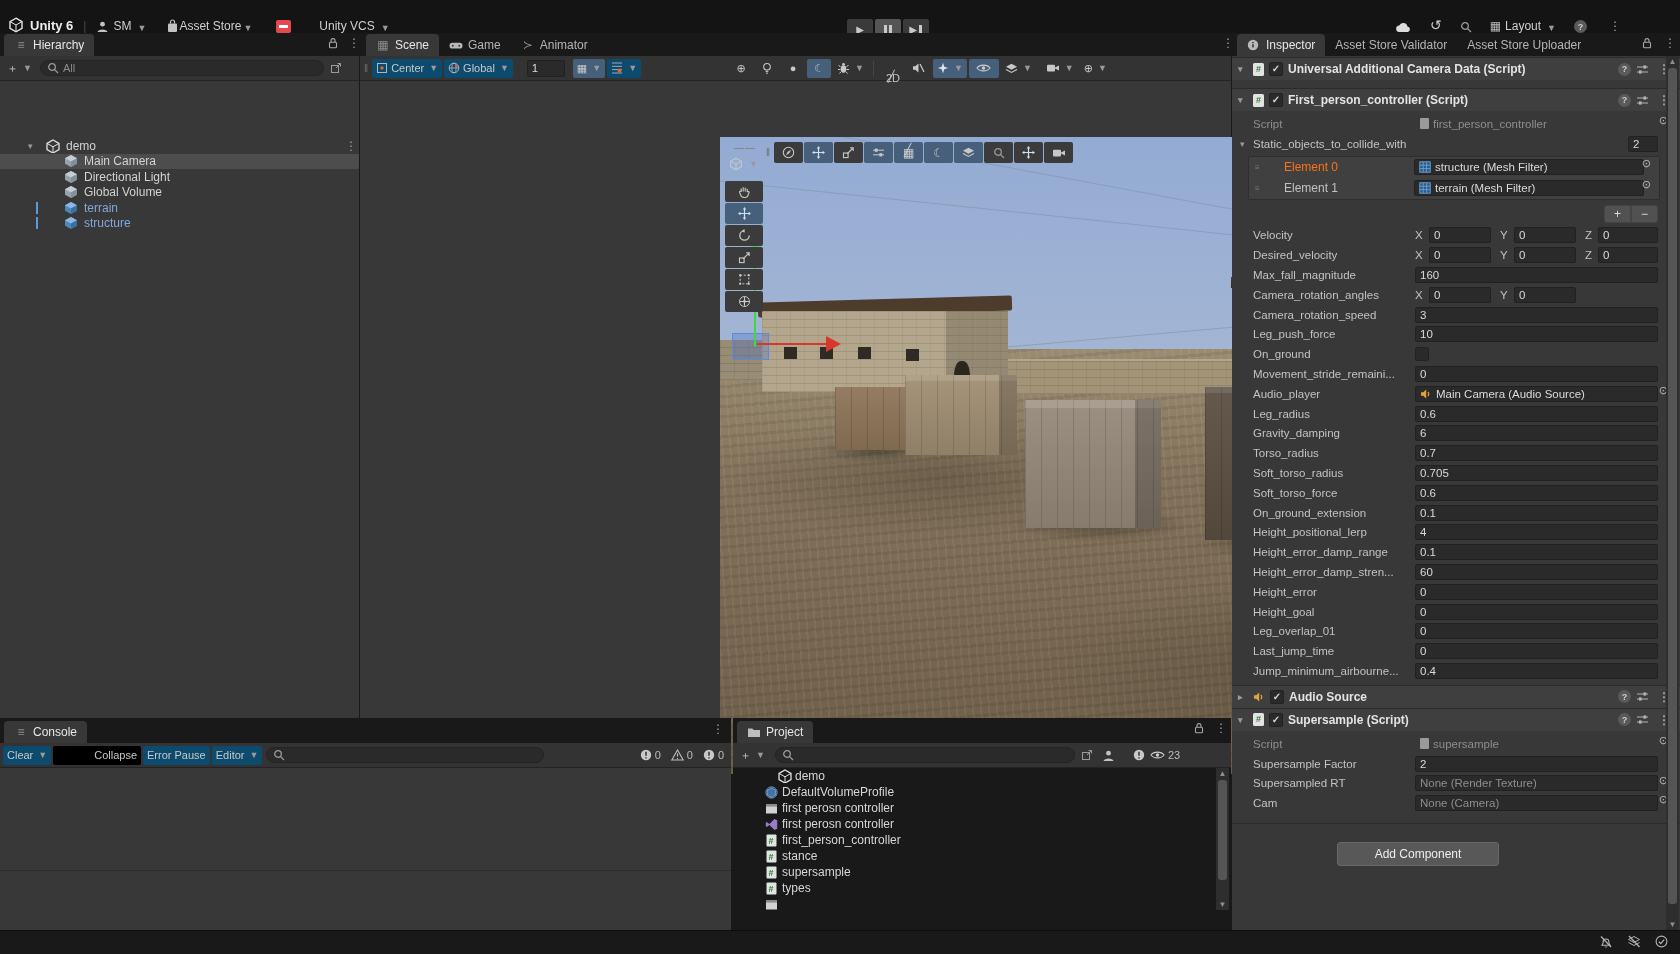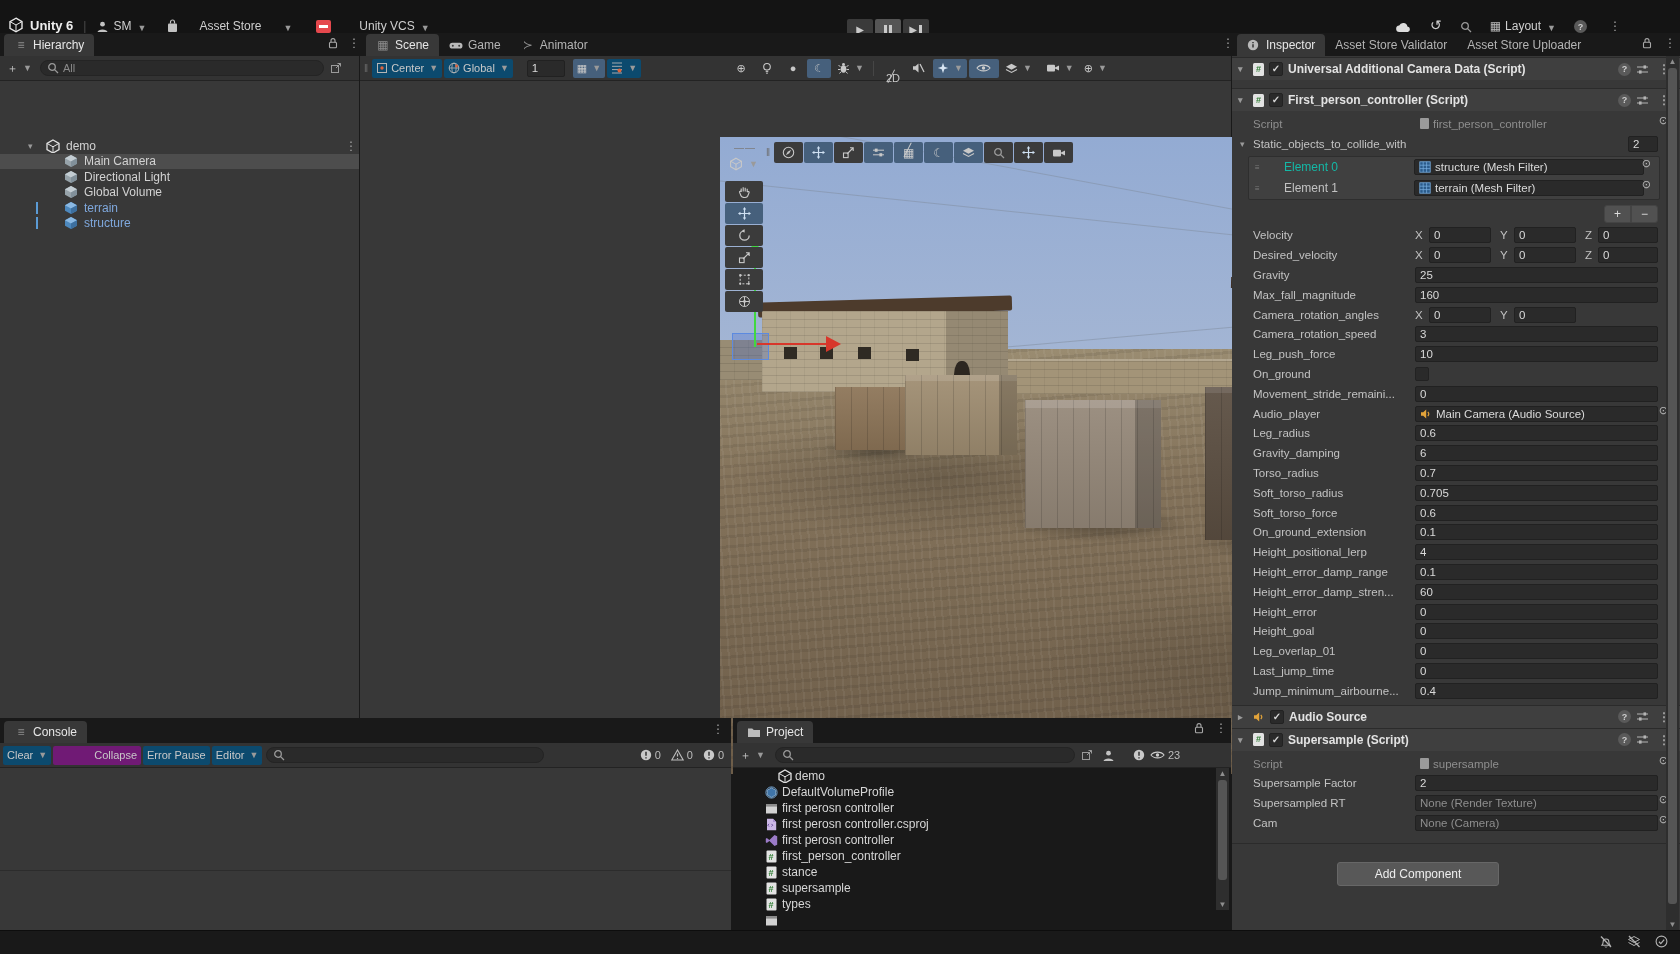--- a/index.html
+++ b/index.html
@@ -29,21 +29,21 @@
   .stripicon{color:#8d8d8d;width:14px;text-align:center;}
   .kebab{color:#a5a5a5;font-size:12px;padding:0 4px;}
 
   
   .toolbar{position:absolute;height:25px;background:#333333;border-bottom:1px solid #232323;
            display:flex;align-items:center;box-sizing:border-box;}
   .tbtn{height:19px;min-width:24px;background:#0c4a6e;border-radius:2px;display:flex;align-items:center;
         justify-content:center;color:#c8c8c8;margin-left:2px;padding:0 4px;font-size:11px;gap:3px;box-sizing:border-box;}
   .tbtn.blue{background:#46607c;}
   .tbtn.flat{background:transparent;}
-  .tbtn.lit{background:#701a75;padding-left:41px;}
+  .tbtn.lit{background:#000000;padding-left:41px;}
   .searchbox{height:16px;background:#2a2a2a;border:1px solid #242424;border-radius:9px;display:flex;
              align-items:center;padding:0 6px;gap:4px;color:#8a8a8a;font-size:11px;box-sizing:border-box;}
   .vsep{width:1px;height:15px;background:#464646;margin:0 5px;}
   .countbadge{display:flex;align-items:center;gap:3px;color:#bdbdbd;font-size:11px;padding:0 5px;}
 
   
   #hier-rows{position:absolute;left:0;top:82px;width:359px;}
   .hrow{height:15.5px;display:flex;align-items:center;position:relative;font-size:12px;color:#d2d2d2;}
   .hrow.sel{background:#4d4d4d;}
   .hrow .fold{position:absolute;left:28px;color:#9a9a9a;font-size:9px;}
@@ -146,21 +146,21 @@
       <span class="flex" style="gap:4px;">
         <span>
             <svg width="13" height="13" viewBox="0 0 13 13">
               <circle cx="6.5" cy="4.2" r="2.4" fill="#c2c2c2"></circle>
               <path d="M1.5 12c.6-3.4 9.4-3.4 10 0z" fill="#c2c2c2"></path>
             </svg>
           </span>
         <span class="tbtext">SM</span>
           <span class="caret">▼</span>
       </span>
-      <span class="flex" style="gap:20px;margin-left:14px;">
+      <span class="flex" style="gap:0;margin-left:14px;">
         <span>
             <svg width="13" height="14" viewBox="0 0 13 14">
               <rect x="2" y="4.5" width="9" height="8.5" rx="1" fill="#c2c2c2"></rect>
               <path d="M4.5 4.5V3a2 2 0 014 0v1.5" stroke="#c2c2c2" fill="none" stroke-width="1.2"></path>
             </svg>
           </span>
         <span class="tbtext">Asset Store</span>
           <span class="caret">▼</span>
       </span>
       <span class="vcsbox" style="margin-left:18px;"></span>
@@ -816,30 +816,20 @@
           <svg width="13" height="13" viewBox="0 0 13 13">
             <rect x="1" y="2" width="11" height="9.5" fill="#d2d2d2"></rect>
             <rect x="1" y="2" width="11" height="2.6" fill="#8b8b8b"></rect>
           </svg>
         </span>
         <span class="plabel">first perosn controller</span>
       </div>
       <div class="prow">
         <span class="picon">
           <svg width="13" height="13" viewBox="0 0 13 13">
-            <path d="M2 .8h6l3.2 3.2v8.2H2z" fill="#cbb7e6"></path>
-            <path d="M8 .8v3.2h3.2z" fill="#a98fd0"></path>
-            <path d="M4 8.5L2.8 7.2 4 5.9M6.5 8.5l1.2-1.3-1.2-1.3" stroke="#5b3f8f" fill="none" stroke-width=".9"></path>
-          </svg>
-        </span>
-        <span class="plabel">first perosn controller.csproj</span>
-      </div>
-      <div class="prow">
-        <span class="picon">
-          <svg width="13" height="13" viewBox="0 0 13 13">
             <path d="M9.5 1L4.4 6 1.8 4l-1 .7v3.6l1 .7L4.4 7l5.1 5 2.7-1.3V2.3z" fill="#9b7bc8"></path>
           </svg>
         </span>
         <span class="plabel">first perosn controller</span>
       </div>
       <div class="prow">
         <span class="picon">
           <svg width="13" height="13" viewBox="0 0 13 13">
             <rect x="1.5" y="0.5" width="10" height="12" rx="1" fill="#e3e3e3"></rect>
             <text x="3.4" y="9.5" font-size="9" font-weight="bold" fill="#2e7d32" font-family="Liberation Sans">#</text>
@@ -940,21 +930,21 @@
         <div class="irow">
           <span class="ilabel">Static_objects_to_collide_with</span>
           <span class="fold2" style="position: absolute; left: 8px;">▾</span>
           <div class="ifield" style="left: 396px; width: 30px;">
             <span>2</span>
           </div>
         </div>
         <div class="arrgroup">
           <div class="arrow-row">
             <span class="drag">≡</span>
-            <span style="position: absolute; left: 35px; color: #14b8a6;">Element 0</span>
+            <span style="position: absolute; left: 35px; color: #f97316;">Element 0</span>
             <div class="ifield" style="left: 165px; width: 230px;">
               <span>
                 <svg width="12" height="12" viewBox="0 0 12 12">
                   <rect x="0.8" y="0.8" width="10.4" height="10.4" fill="#2b5b8a" stroke="#7ab0e2" stroke-width=".8"></rect>
                   <path d="M.8 4.2h10.4M.8 7.6h10.4M4.2 .8v10.4M7.6 .8v10.4" stroke="#7ab0e2" stroke-width=".7"></path>
                 </svg>
               </span>
               <span>structure (Mesh Filter)</span>
             </div>
             <span class="picker" style="right: 8px;">⊙</span>
@@ -1002,26 +992,20 @@
           <span class="axis" style="left: 268px;">Y</span>
           <div class="ifield" style="left: 282px; width: 62px;">
             <span>0</span>
           </div>
           <span class="axis" style="left: 353px;">Z</span>
           <div class="ifield" style="left: 366px; width: 60px;">
             <span>0</span>
           </div>
         </div>
         <div class="irow">
-          <span class="ilabel">Gravity</span>
-          <div class="ifield full">
-            <span>25</span>
-          </div>
-        </div>
-        <div class="irow">
           <span class="ilabel">Max_fall_magnitude</span>
           <div class="ifield full">
             <span>160</span>
           </div>
         </div>
         <div class="irow">
           <span class="ilabel">Camera_rotation_angles</span>
           <span class="axis" style="left: 183px;">X</span>
           <div class="ifield" style="left: 197px; width: 62px;">
             <span>0</span>

